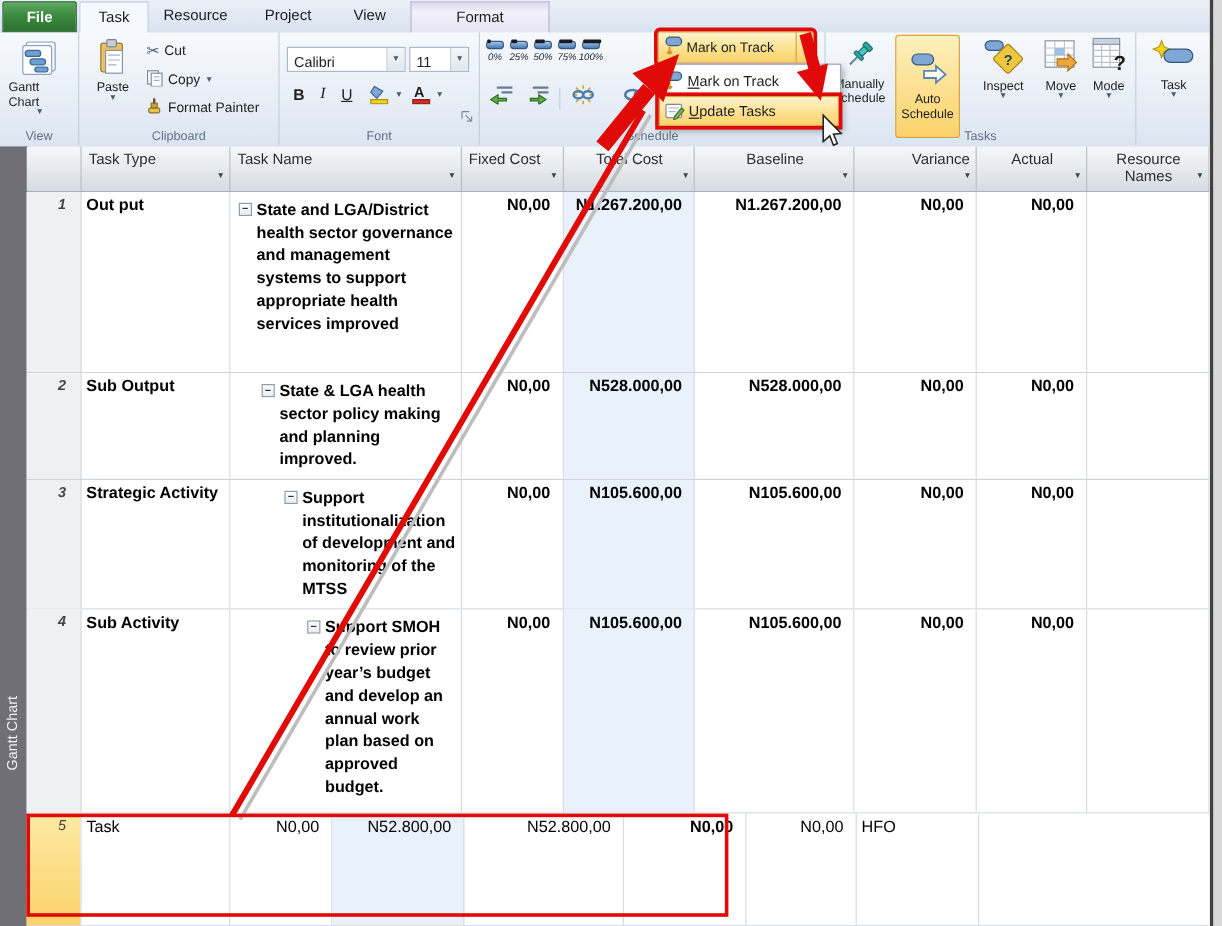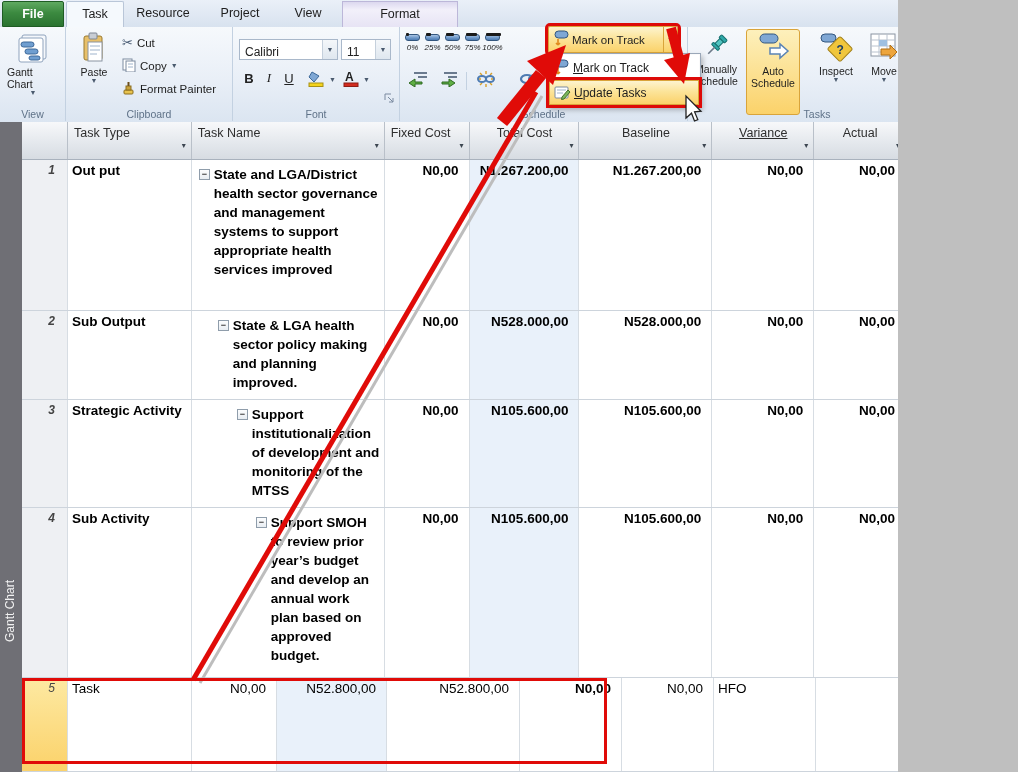--- a/index.html
+++ b/index.html
@@ -1,17 +1,17 @@
 <!DOCTYPE html>
 <html style="--accent-red: #dd0a08; --selected-column-bg: #e9f1fa; --row-select-yellow: #fbd86d; --highlight-orange: #fce49a; --file-tab-green: #2a7330;"><head>
 <meta charset="utf-8">
 <style>
   html,body{margin:0;padding:0;}
   body{font-family:"Liberation Sans",sans-serif;background:#bfbfbf;}
-  .screen{position:relative;width:898px;height:772px;overflow:hidden;background:#d9d9d9;}
+  .screen{position:relative;width:1018px;height:772px;overflow:hidden;background:#d9d9d9;}
   .app{position:absolute;left:0;top:0;width:1008px;height:772px;background:#fff;border-right:3px solid #424242;}
 
   
   .tabrow{position:absolute;left:0;top:0;width:100%;height:27px;background:linear-gradient(#eaf0f8,#d8e2ef);border-bottom:1px solid #c0cddd;}
   .tab{position:absolute;top:1px;height:25px;line-height:25px;font-size:12.5px;color:#1e1e1e;text-align:center;cursor:default;}
   .tab-file{left:2px;width:60px;height:24px;line-height:24px;color:#fff;font-weight:bold;
     background:linear-gradient(#5fa961,#3c8a40 45%,#2a7330);border:1px solid #1f5c24;border-radius:2px 2px 0 0;}
   .tab-task{left:66px;width:56px;background:#f5f9fd;border:1px solid #b9c6d8;border-bottom:none;border-radius:2px 2px 0 0;height:26px;}
   .tab-resource{left:126px;width:74px;}
   .tab-project{left:204px;width:72px;}
@@ -292,21 +292,21 @@
                 <g transform="rotate(45 15 15)">
                   <rect x="11" y="3" width="8" height="4" rx="1" fill="#2fa8a8" stroke="#17706f"></rect>
                   <rect x="12.5" y="7" width="5" height="7" fill="#53c5c2" stroke="#17706f"></rect>
                   <rect x="10.5" y="14" width="9" height="3" rx="1" fill="#2fa8a8" stroke="#17706f"></rect>
                   <line x1="15" y1="17" x2="15" y2="26" stroke="#6e7b8a" stroke-width="1.6"></line>
                 </g>
               </svg>
         </span>
         <span style="text-align:center;">Manually Schedule</span>
       </div>
-      <div class="bigbtn autosched" style="left:58px;top:2px;width:54px;height:86px;justify-content:flex-start;padding-top:1px;box-sizing:border-box;">
+      <div class="bigbtn autosched" style="left:58px;top:2px;width:54px;height:86px;justify-content:flex-start;padding-top:12px;box-sizing:border-box;">
         <span class="ic">
           <svg width="34" height="32">
                 <rect x="4" y="3" width="18" height="9" rx="4.5" fill="#7fa7d4" stroke="#33567e"></rect>
                 <path d="M14 17 L24 17 L24 13 L32 20 L24 27 L24 23 L14 23 Z" fill="#fff" stroke="#5b84b5" stroke-width="1.5"></path>
               </svg>
         </span>
         <span style="text-align:center;">Auto Schedule</span>
       </div>
       <div class="bigbtn" style="left:122px;top:4px;width:52px;">
         <span class="ic">
@@ -388,21 +388,21 @@
       <span>Gantt Chart</span>
     </div>
     <div class="grid">
       <div class="ghead" id="grid-header">
             <div class="hcell" style="width: 46px;"></div>
             <div class="hcell" style="width: 124px; text-align: left;"><span>Task Type</span><span class="farr">▾</span></div>
             <div class="hcell" style="width: 193px; text-align: left;"><span>Task Name</span><span class="farr">▾</span></div>
             <div class="hcell" style="width: 85px; text-align: left;"><span>Fixed Cost</span><span class="farr">▾</span></div>
             <div class="hcell" style="width: 110px; text-align: center;"><span>Total Cost</span><span class="farr">▾</span></div>
             <div class="hcell" style="width: 133px; text-align: center;"><span>Baseline</span><span class="farr">▾</span></div>
-            <div class="hcell" style="width: 102px; text-align: center; text-decoration: underline;"><span>Variance</span><span class="farr">▾</span></div>
+            <div class="hcell" style="width: 102px; text-align: right;"><span>Variance</span><span class="farr">▾</span></div>
             <div class="hcell" style="width: 92px; text-align: center;"><span>Actual</span><span class="farr">▾</span></div>
             <div class="hcell" style="width: 102px; text-align: center;"><span>Resource Names</span><span class="farr">▾</span></div>
           </div>
       <div id="grid-body">
             <div class="grow bold" style="min-height: 151px;">
               <div class="gcell numcell" style="width: 46px;">1</div>
               <div class="gcell c-type" style="width: 124px;">Out put</div>
               <div class="gcell " style="width: 193px;">
                 <div class="namewrap" style="padding-left: 3px;">
                   <span class="minusbox">−</span>

